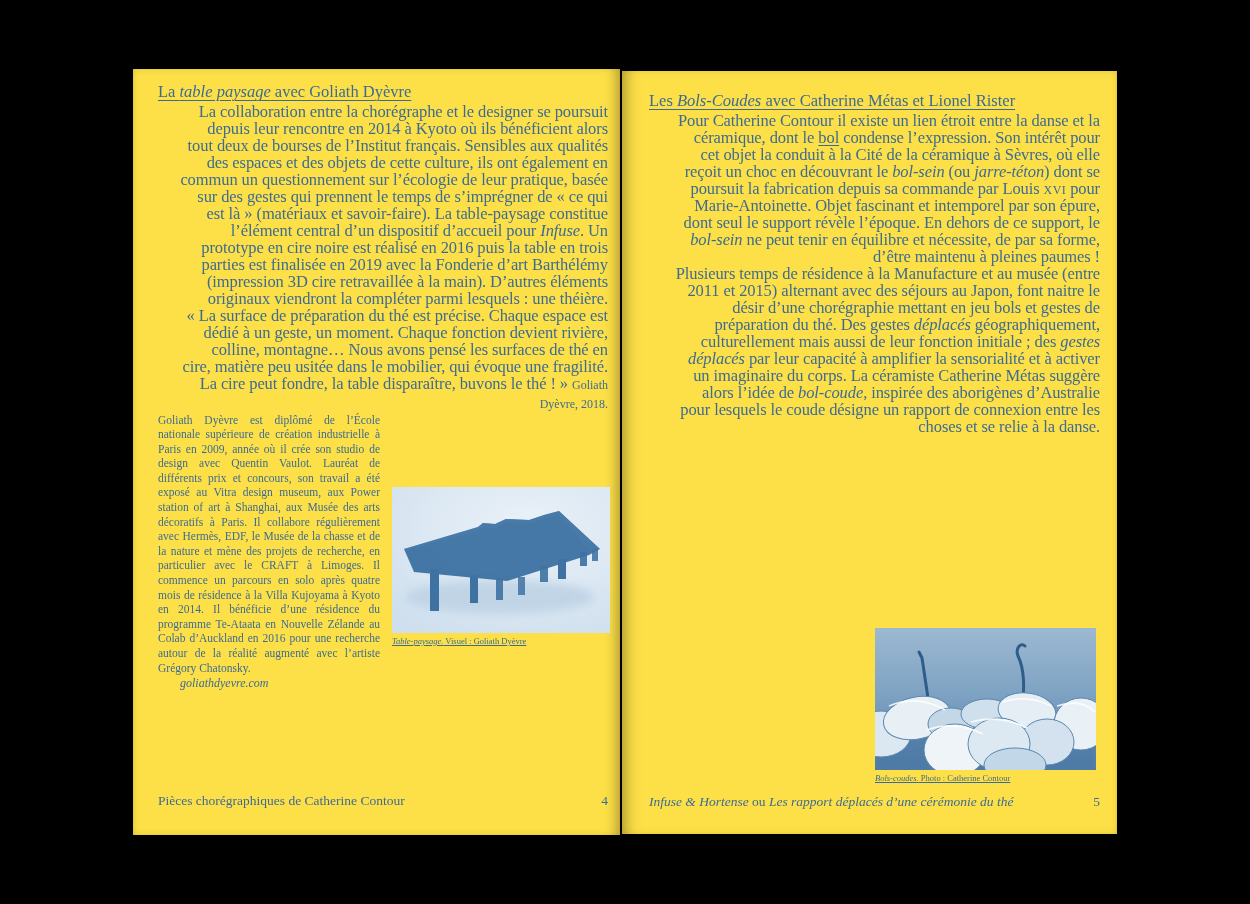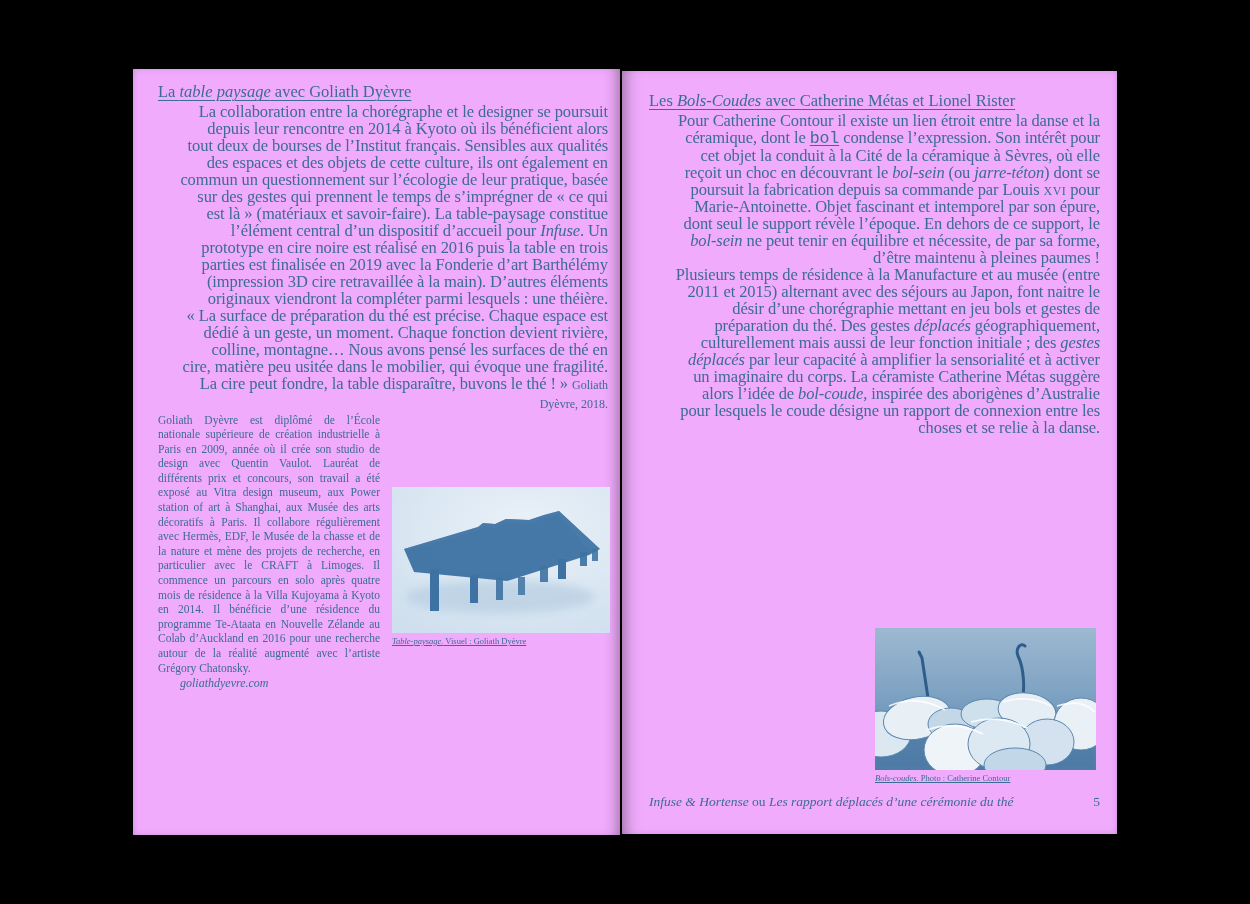--- a/index.html
+++ b/index.html
@@ -3,21 +3,21 @@
 <meta charset="utf-8">
 <style>
   html,body{margin:0;padding:0;}
   body{
     width:1250px;height:904px;position:relative;overflow:hidden;
     background:#000;
     font-family:"Liberation Serif", serif;
   }
   .spread{position:absolute;inset:0;}
   .page{
-    position:absolute;background:#f0abfc;color:#3d6b94;box-sizing:border-box;
+    position:absolute;background:#fde047;color:#3d6b94;box-sizing:border-box;
   }
   .page-left{
     left:133px;top:69px;width:487px;height:766px;
     padding:13px 12px 0 25px;
     box-shadow:inset -10px 0 14px -8px rgba(0,0,0,.38), inset 3px 0 6px -4px rgba(0,0,0,.25);
   }
   .page-right{
     left:622px;top:71px;width:495px;height:763px;
     padding:20px 17px 0 27px;
     box-shadow:inset 12px 0 16px -10px rgba(0,0,0,.42), inset -3px 0 6px -4px rgba(0,0,0,.22);
@@ -25,21 +25,21 @@
   .title{
     font-size:16.5px;line-height:20.5px;font-weight:normal;margin:0;
     text-decoration:underline;text-underline-offset:3px;text-decoration-thickness:1px;
   }
   .body-para{
     font-size:16.5px;line-height:17px;margin:0 0 0 22px;
     text-align:right;letter-spacing:-0.1px;
   }
   .body-para.hanging{ text-indent:-22px;font-family:Liberation Serif, serif; }
   .seg-i{font-style:italic;}
-  .seg-u{text-decoration:underline;text-underline-offset:2px;text-decoration-thickness:1px;font-family:Liberation Mono, monospace;}
+  .seg-u{text-decoration:underline;text-underline-offset:2px;text-decoration-thickness:1px;}
   .seg-sc{font-variant:small-caps;letter-spacing:.4px;}
   .seg-sm{font-size:12px;letter-spacing:0;}
   .bio-heading{
     font-size:11.5px;line-height:14.5px;font-weight:normal;margin:7px 0 1px 22px;
     text-decoration:underline;text-underline-offset:2px;text-decoration-thickness:1px;
   }
   .bio-body{
     font-size:11.5px;line-height:14.6px;text-align:justify;
     hyphens:auto;-webkit-hyphens:auto;width:317px;
   }
@@ -100,20 +100,24 @@
             </g>
             <polygon points="12,62 86,40 91,36 103,37 114,32 137,33 152,28 167,24 208,62 197,63 166,28 152,32 137,37 114,36 103,41 91,40 86,44 14,64" fill="#4a7dab" opacity="0.55"></polygon>
           </svg>
           <figcaption class="figcap"><span class="seg-i">Table-paysage.</span><span> Visuel : Goliath Dyèvre</span></figcaption>
         </figure>
         <span>Goliath Dyèvre est diplômé de l’École nationale supérieure de création industrielle à Paris en 2009, année où il crée son studio de design avec Quentin Vaulot. Lauréat de différents prix et concours, son travail a été exposé au Vitra design museum, aux Power station of art à Shanghai, aux Musée des arts décoratifs à Paris. Il collabore régulièrement avec Hermès, EDF, le Musée de la chasse et de la nature et mène des projets de recherche, en particulier avec le CRAFT à Limoges. Il commence un parcours en solo après quatre mois de résidence à la Villa Kujoyama à Kyoto en 2014. Il bénéficie d’une résidence du programme Te-Ataata en Nouvelle Zélande au Colab d’Auckland en 2016 pour une recherche autour de la réalité augmenté avec l’artiste Grégory Chatonsky.</span>
         <span class="bio-link">goliathdyevre.com</span>
       </div>
     </div>
 
+    <div class="page-footer">
+      <span>Pièces chorégraphiques de Catherine Contour</span>
+      <span class="page-num">4</span>
+    </div>
   </div>
 
   <div class="page page-right">
     <h2 class="title"><span>Les </span><span class="seg-i">Bols-Coudes</span><span> avec Catherine Métas et Lionel Rister</span></h2>
     <p class="body-para"><span>Pour Catherine Contour il existe un lien étroit entre la danse et la céramique, dont le </span><span class="seg-u">bol</span><span> condense l’expression. Son intérêt pour cet objet la conduit à la Cité de la céramique à Sèvres, où elle reçoit un choc en découvrant le </span><span class="seg-i">bol-sein</span><span> (ou </span><span class="seg-i">jarre-téton</span><span>) dont se poursuit la fabrication depuis sa commande par Louis </span><span class="seg-sc">xvi</span><span> pour Marie-Antoinette. Objet fascinant et intemporel par son épure, dont seul le support révèle l’époque. En dehors de ce support, le </span><span class="seg-i">bol-sein</span><span> ne peut tenir en équilibre et nécessite, de par sa forme, d’être maintenu à pleines paumes !</span></p>
     <p class="body-para hanging"><span>Plusieurs temps de résidence à la Manufacture et au musée (entre 2011 et 2015) alternant avec des séjours au Japon, font naitre le désir d’une chorégraphie mettant en jeu bols et gestes de préparation du thé. Des gestes </span><span class="seg-i">déplacés</span><span> géographiquement, culturellement mais aussi de leur fonction initiale ; des </span><span class="seg-i">gestes déplacés</span><span> par leur capacité à amplifier la sensorialité et à activer un imaginaire du corps. La céramiste Catherine Métas suggère alors l’idée de </span><span class="seg-i">bol-coude</span><span>, inspirée des aborigènes d’Australie pour lesquels le coude désigne un rapport de connexion entre les choses et se relie à la danse.</span></p>
 
     <figure class="figure-right">
       <svg width="221" height="142" viewBox="0 0 221 142" aria-hidden="true">
         <defs>

